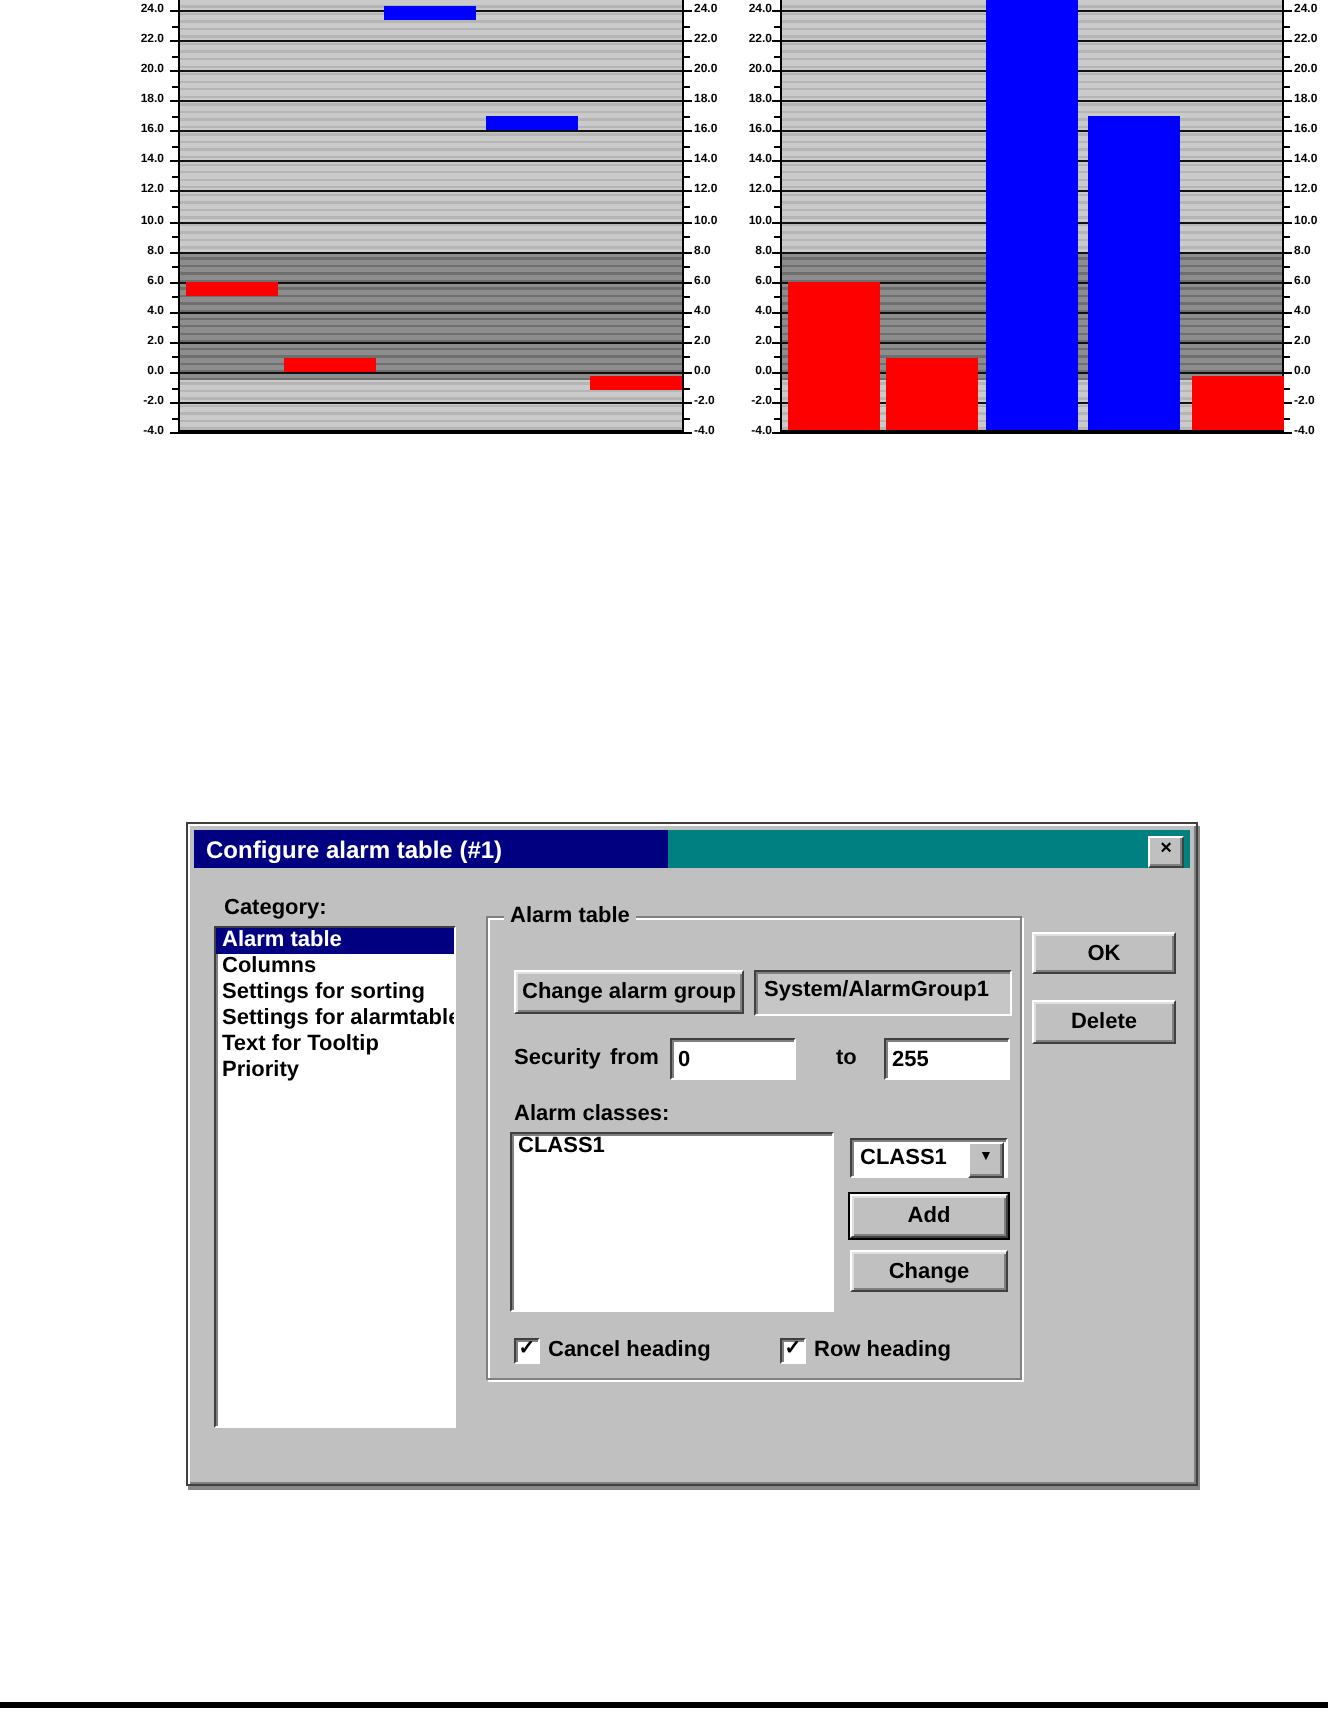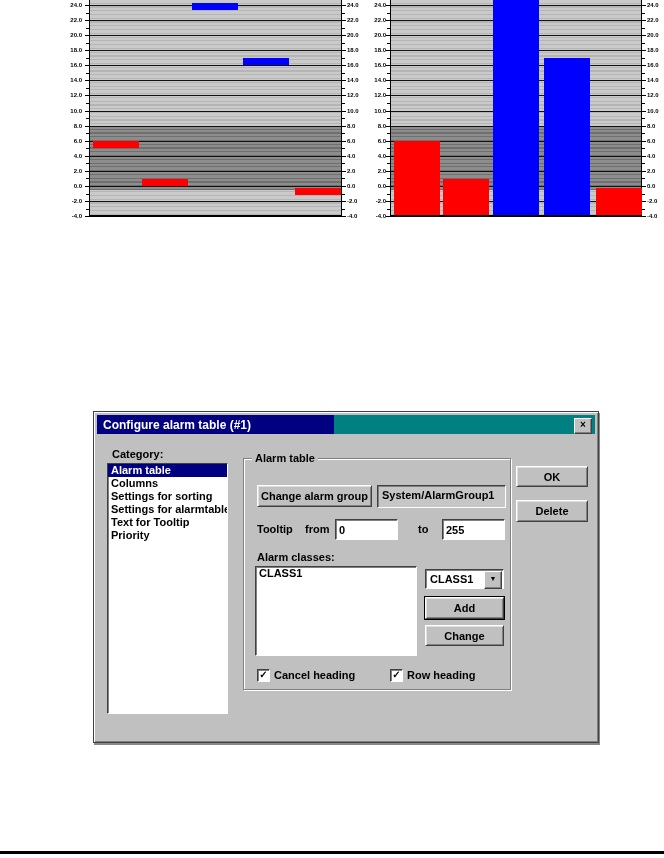--- a/index.html
+++ b/index.html
@@ -296,21 +296,21 @@
       <div class="lb-item">Text for Tooltip</div>
       <div class="lb-item">Priority</div>
     </div>
 
   <div id="groupbox">
     <div id="group-label">Alarm table</div>
 
     <button class="win-btn" style="left:13px;top:26px;width:115px;height:22px;">Change alarm group</button>
     <div class="static-field" style="left:133px;top:26px;width:123px;height:18px;">System/AlarmGroup1</div>
 
-    <div class="label" style="left:13px;top:64px;">Tooltip</div>
+    <div class="label" style="left:13px;top:64px;">Security</div>
     <div class="label" style="left:61px;top:64px;">from</div>
     <input class="sunken-input" style="left: 91px; top: 60px; width: 58px; height: 19px;" value="0">
     <div class="label" style="left:174px;top:64px;">to</div>
     <input class="sunken-input" style="left: 198px; top: 60px; width: 58px; height: 19px;" value="255">
 
     <div class="label" style="left:13px;top:92px;">Alarm classes:</div>
     <div class="listbox" style="left:11px;top:107px;width:160px;height:88px;" id="classes-list">
         <div class="lb-item">CLASS1</div>
       </div>
 

